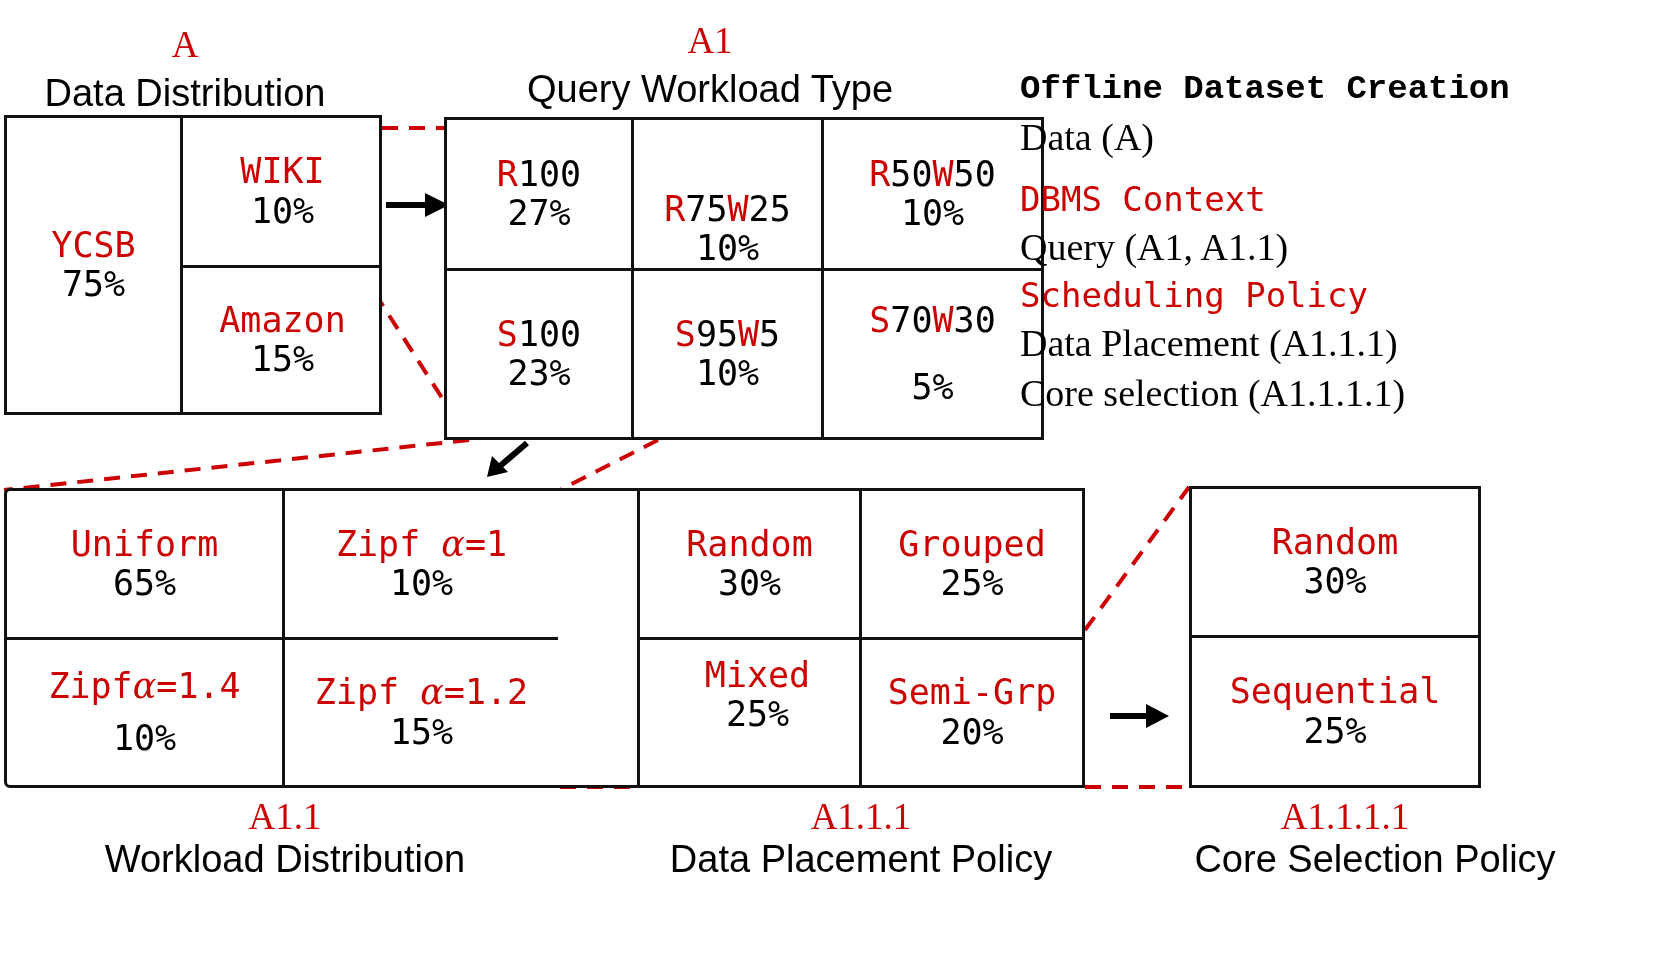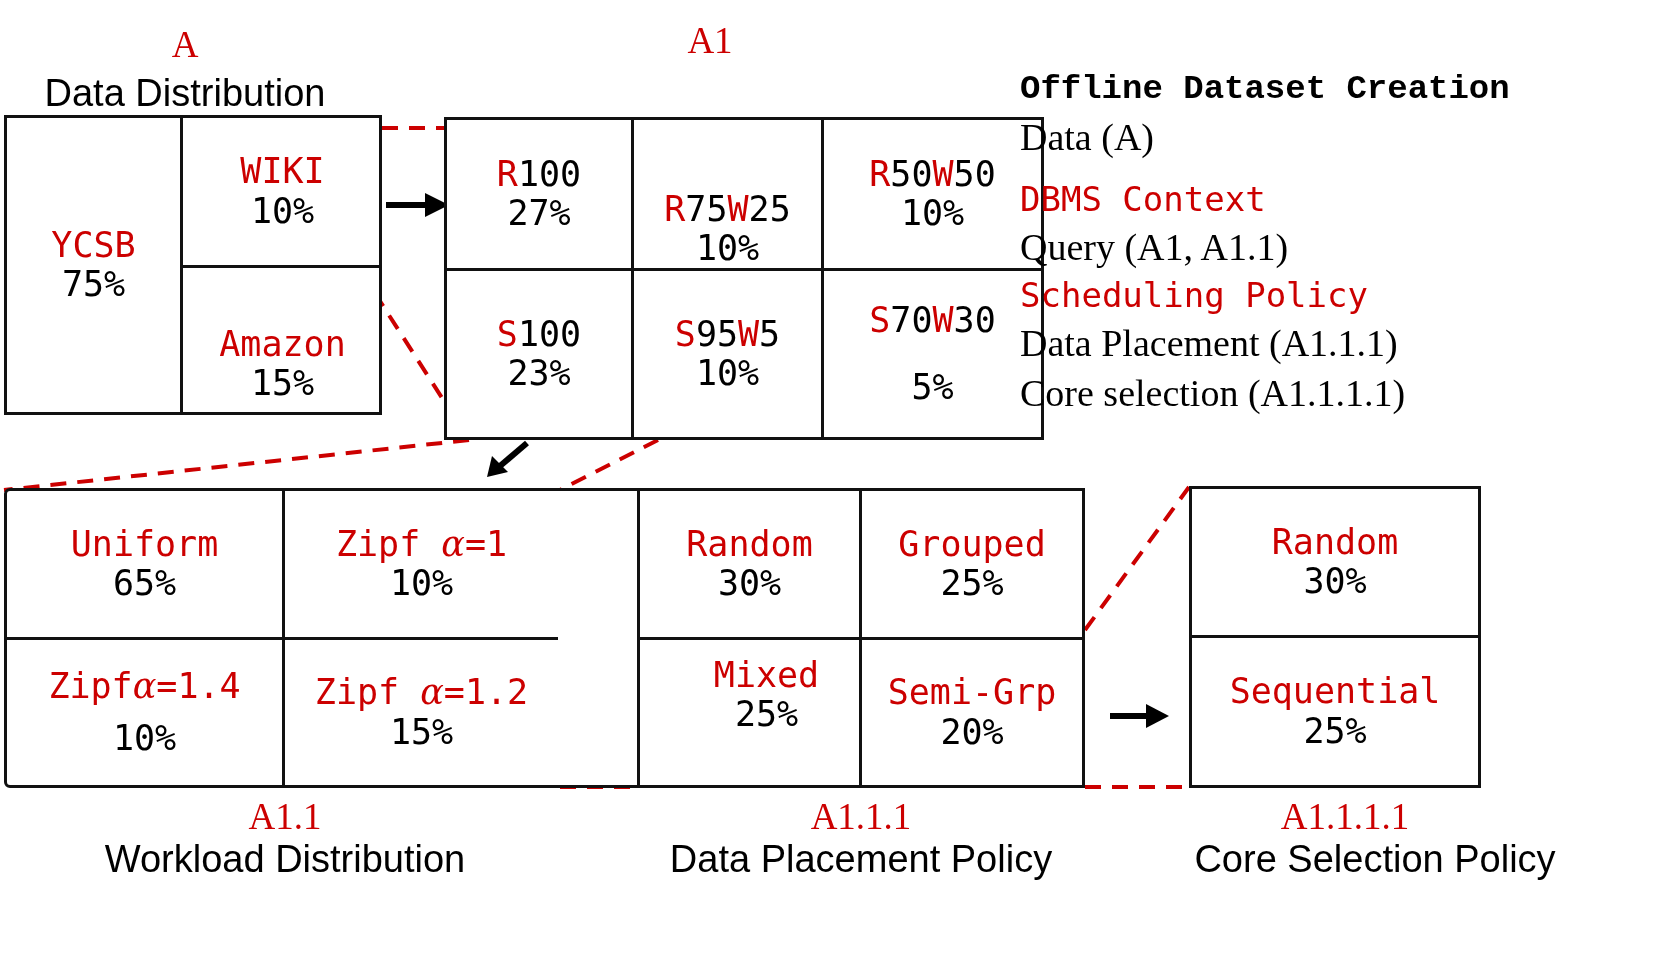--- a/index.html
+++ b/index.html
@@ -89,27 +89,28 @@
     <div class="hdiv" style="left:173px;top:147px;width:202px;"></div>
 
     <div class="cell" style="left:0;top:0;width:173px;height:294px;">
       <div class="lbl">YCSB</div>
       <div class="pct">75%</div>
     </div>
     <div class="cell" style="left:176px;top:0;width:199px;height:147px;">
       <div class="lbl">WIKI</div>
       <div class="pct">10%</div>
     </div>
-    <div class="cell" style="left:176px;top:150px;width:199px;height:144px;margin-top:24px;">
+    <div class="cell" style="left:176px;top:150px;width:199px;height:144px;">
       <div class="lbl">Amazon</div>
       <div class="pct">15%</div>
     </div>
   </div>
 
   <div class="cap-code" style="left:630px;top:22px;width:160px;">A1</div>
+  <div class="cap-name" style="left:520px;top:70px;width:380px;">Query Workload Type</div>
 
   <div class="tbl" style="left:444px;top:117px;width:600px;height:323px;">
     <div class="vdiv" style="left:184px;top:0;height:317px;"></div>
     <div class="vdiv" style="left:374px;top:0;height:317px;"></div>
     <div class="hdiv" style="left:0;top:148px;width:594px;"></div>
 
     <div class="cell" style="left:0;top:0;width:184px;height:148px;">
       <div class="lbl"><span class="red">R</span><span class="blk">100</span></div>
       <div class="pct">27%</div>
     </div>
@@ -180,21 +181,21 @@
     <div class="hdiv" style="left:0;top:146px;width:442px;"></div>
 
     <div class="cell" style="left:0;top:0;width:219px;height:146px;">
       <div class="lbl">Random</div>
       <div class="pct">30%</div>
     </div>
     <div class="cell" style="left:222px;top:0;width:220px;height:146px;">
       <div class="lbl">Grouped</div>
       <div class="pct">25%</div>
     </div>
-    <div class="cell" style="left:17px;top:149px;width:219px;height:110px;">
+    <div class="cell" style="left:8px;top:149px;width:219px;height:110px;">
       <div class="lbl">Mixed</div>
       <div class="pct">25%</div>
     </div>
     <div class="cell" style="left:222px;top:149px;width:220px;height:145px;">
       <div class="lbl">Semi-Grp</div>
       <div class="pct">20%</div>
     </div>
   </div>
   <div class="cap-code" style="left:781px;top:798px;width:160px;">A1.1.1</div>
   <div class="cap-name" style="left:636px;top:840px;width:450px;">Data Placement Policy</div>

